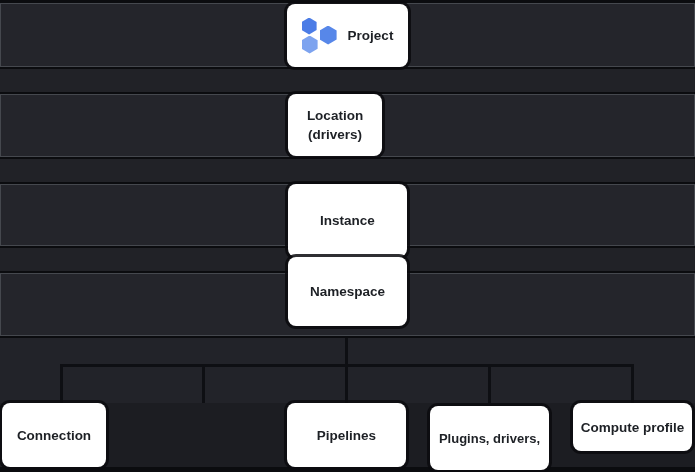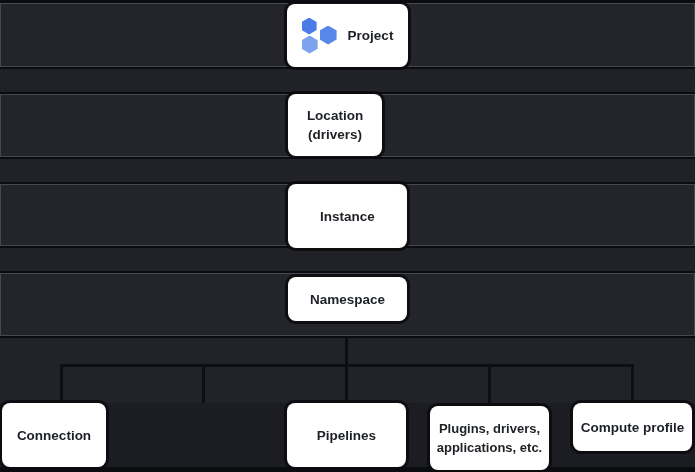--- a/index.html
+++ b/index.html
@@ -85,27 +85,27 @@
     </span>
   </div>
 
   <div class="node" style="left:288px;top:94px;width:94px;height:62px">
     <span class="lbl">
       <span>Location</span>
       <span>(drivers)</span>
     </span>
   </div>
 
-  <div class="node" style="left:288px;top:184px;width:119px;height:64px">
+  <div class="node" style="left:288px;top:184px;width:119px;height:73px">
     <span class="lbl">
       <span>Instance</span>
     </span>
   </div>
 
-  <div class="node" style="left:288px;top:277px;width:119px;height:44px">
+  <div class="node" style="left:288px;top:257px;width:119px;height:69px">
     <span class="lbl">
       <span>Namespace</span>
     </span>
   </div>
 
   <div class="node" style="left:2px;top:403px;width:104px;height:64px">
     <span class="lbl">
       <span>Connection</span>
     </span>
   </div>
@@ -113,21 +113,20 @@
 
   <div class="node" style="left:287px;top:403px;width:119px;height:64px">
     <span class="lbl">
       <span>Pipelines</span>
     </span>
   </div>
 
   <div class="node" style="left:430px;top:406px;width:119px;height:64px;font-size:13px">
     <span class="lbl">
       <span>Plugins, drivers,</span>
-      <span>applications, etc.</span>
     </span>
   </div>
 
   <div class="node" style="left:573px;top:403px;width:119px;height:48px">
     <span class="lbl">
       <span>Compute profile</span>
     </span>
   </div>
 
 </div>

